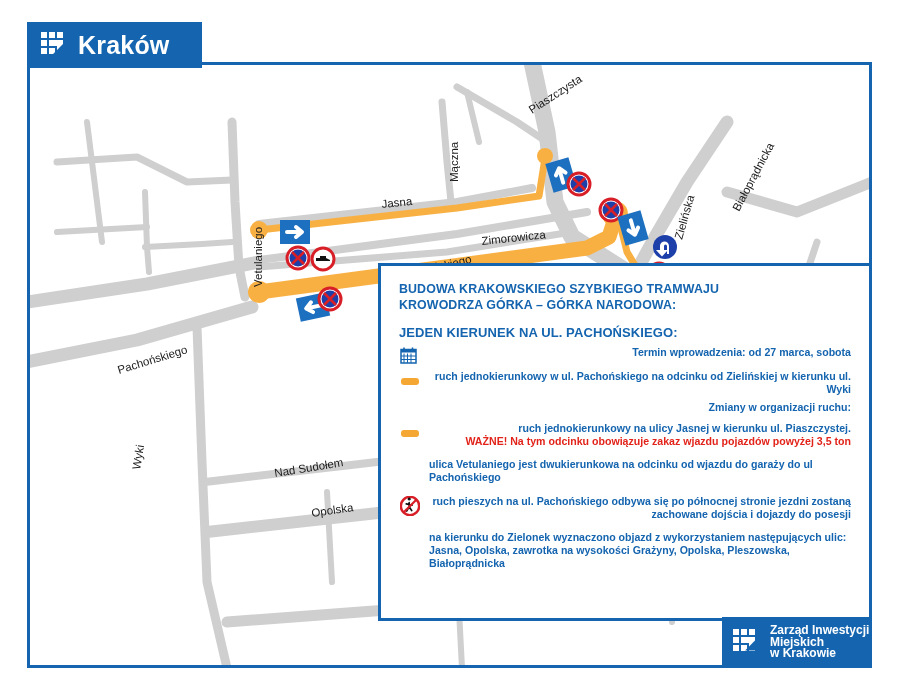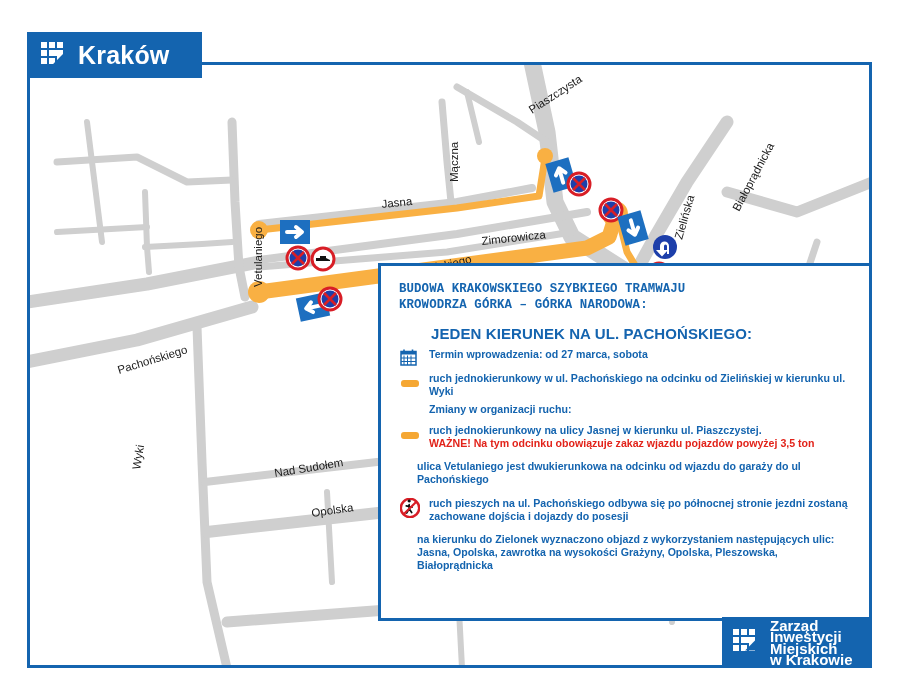--- a/index.html
+++ b/index.html
@@ -7,55 +7,55 @@
        font-family:"Liberation Sans","DejaVu Sans",sans-serif;}
 
   #page{position:relative;width:900px;height:690px;background:#fff;}
 
   
   .frame{position:absolute;left:27px;top:62px;width:845px;height:606px;
          border:3px solid #1464af;box-sizing:border-box;background:transparent;
          z-index:5;pointer-events:none;}
 
   
-  .header-tab{position:absolute;left:27px;top:32px;width:175px;height:46px;
+  .header-tab{position:absolute;left:27px;top:22px;width:175px;height:46px;
               background:#1464af;display:flex;align-items:center;z-index:8;}
   .logo-mark{width:26px;height:26px;margin-left:14px;position:relative;flex:0 0 auto;}
   .logo-mark i{position:absolute;background:#fff;display:block;}
   .header-title{color:#fff;font-size:25px;font-weight:bold;margin-left:11px;
                 letter-spacing:.2px;}
 
   
   #map{position:absolute;left:27px;top:62px;width:845px;height:606px;z-index:1;}
 
   .st-label{font-family:"Liberation Sans",sans-serif;font-size:11.5px;fill:#1b1b1b;}
 
   
   .legend{position:absolute;left:378px;top:263px;width:494px;height:358px;
           border:3px solid #1464af;box-sizing:border-box;background:#fff;z-index:6;
           padding:16px 18px 0 18px;}
   .lg-title{color:#1464af;font-size:12.4px;font-weight:bold;line-height:15.5px;
-            letter-spacing:.1px;font-family:Liberation Mono, monospace;}
-  .lg-sub{color:#1464af;font-size:15px;font-weight:bold;margin-top:12px;
-          letter-spacing:.1px;margin-left:32px;}
-  .lg-row{display:flex;margin-top:8px;}
+            letter-spacing:.1px;}
+  .lg-sub{color:#1464af;font-size:13px;font-weight:bold;margin-top:12px;
+          letter-spacing:.1px;}
+  .lg-row{display:flex;margin-top:8px;text-align:right;}
   .lg-ic{flex:0 0 30px;width:30px;position:relative;}
   .lg-tx{color:#1464af;font-size:10.6px;font-weight:bold;line-height:13px;flex:1;}
   .lg-tx .warn{color:#e2231a;display:block;}
   .lg-note{color:#1464af;font-size:10.6px;font-weight:bold;line-height:13px;
-           margin-top:10px;margin-left:18px;}
+           margin-top:10px;margin-left:30px;}
   .dash{width:18px;height:7px;background:#f5a733;border-radius:3px;
         position:absolute;left:2px;top:8px;}
 
   
   .footer-logo{position:absolute;left:722px;top:617px;width:150px;height:51px;
                background:#1464af;display:flex;align-items:center;z-index:9;}
   .f-mark{width:28px;height:28px;margin-left:11px;position:relative;flex:0 0 auto;}
   .f-mark i{position:absolute;background:#fff;display:block;}
-  .f-text{color:#fff;font-size:15px;font-weight:bold;line-height:11.5px;margin-left:9px;}
+  .f-text{color:#fff;font-size:12px;font-weight:bold;line-height:11.5px;margin-left:9px;}
 </style>
 </head>
 <body>
 
 <div id="page">
 
   <svg id="map" viewBox="0 0 845 606">
     <defs>
       <g id="nostop">
         <circle r="11" fill="#fff" stroke="#d81e26" stroke-width="3"></circle>

